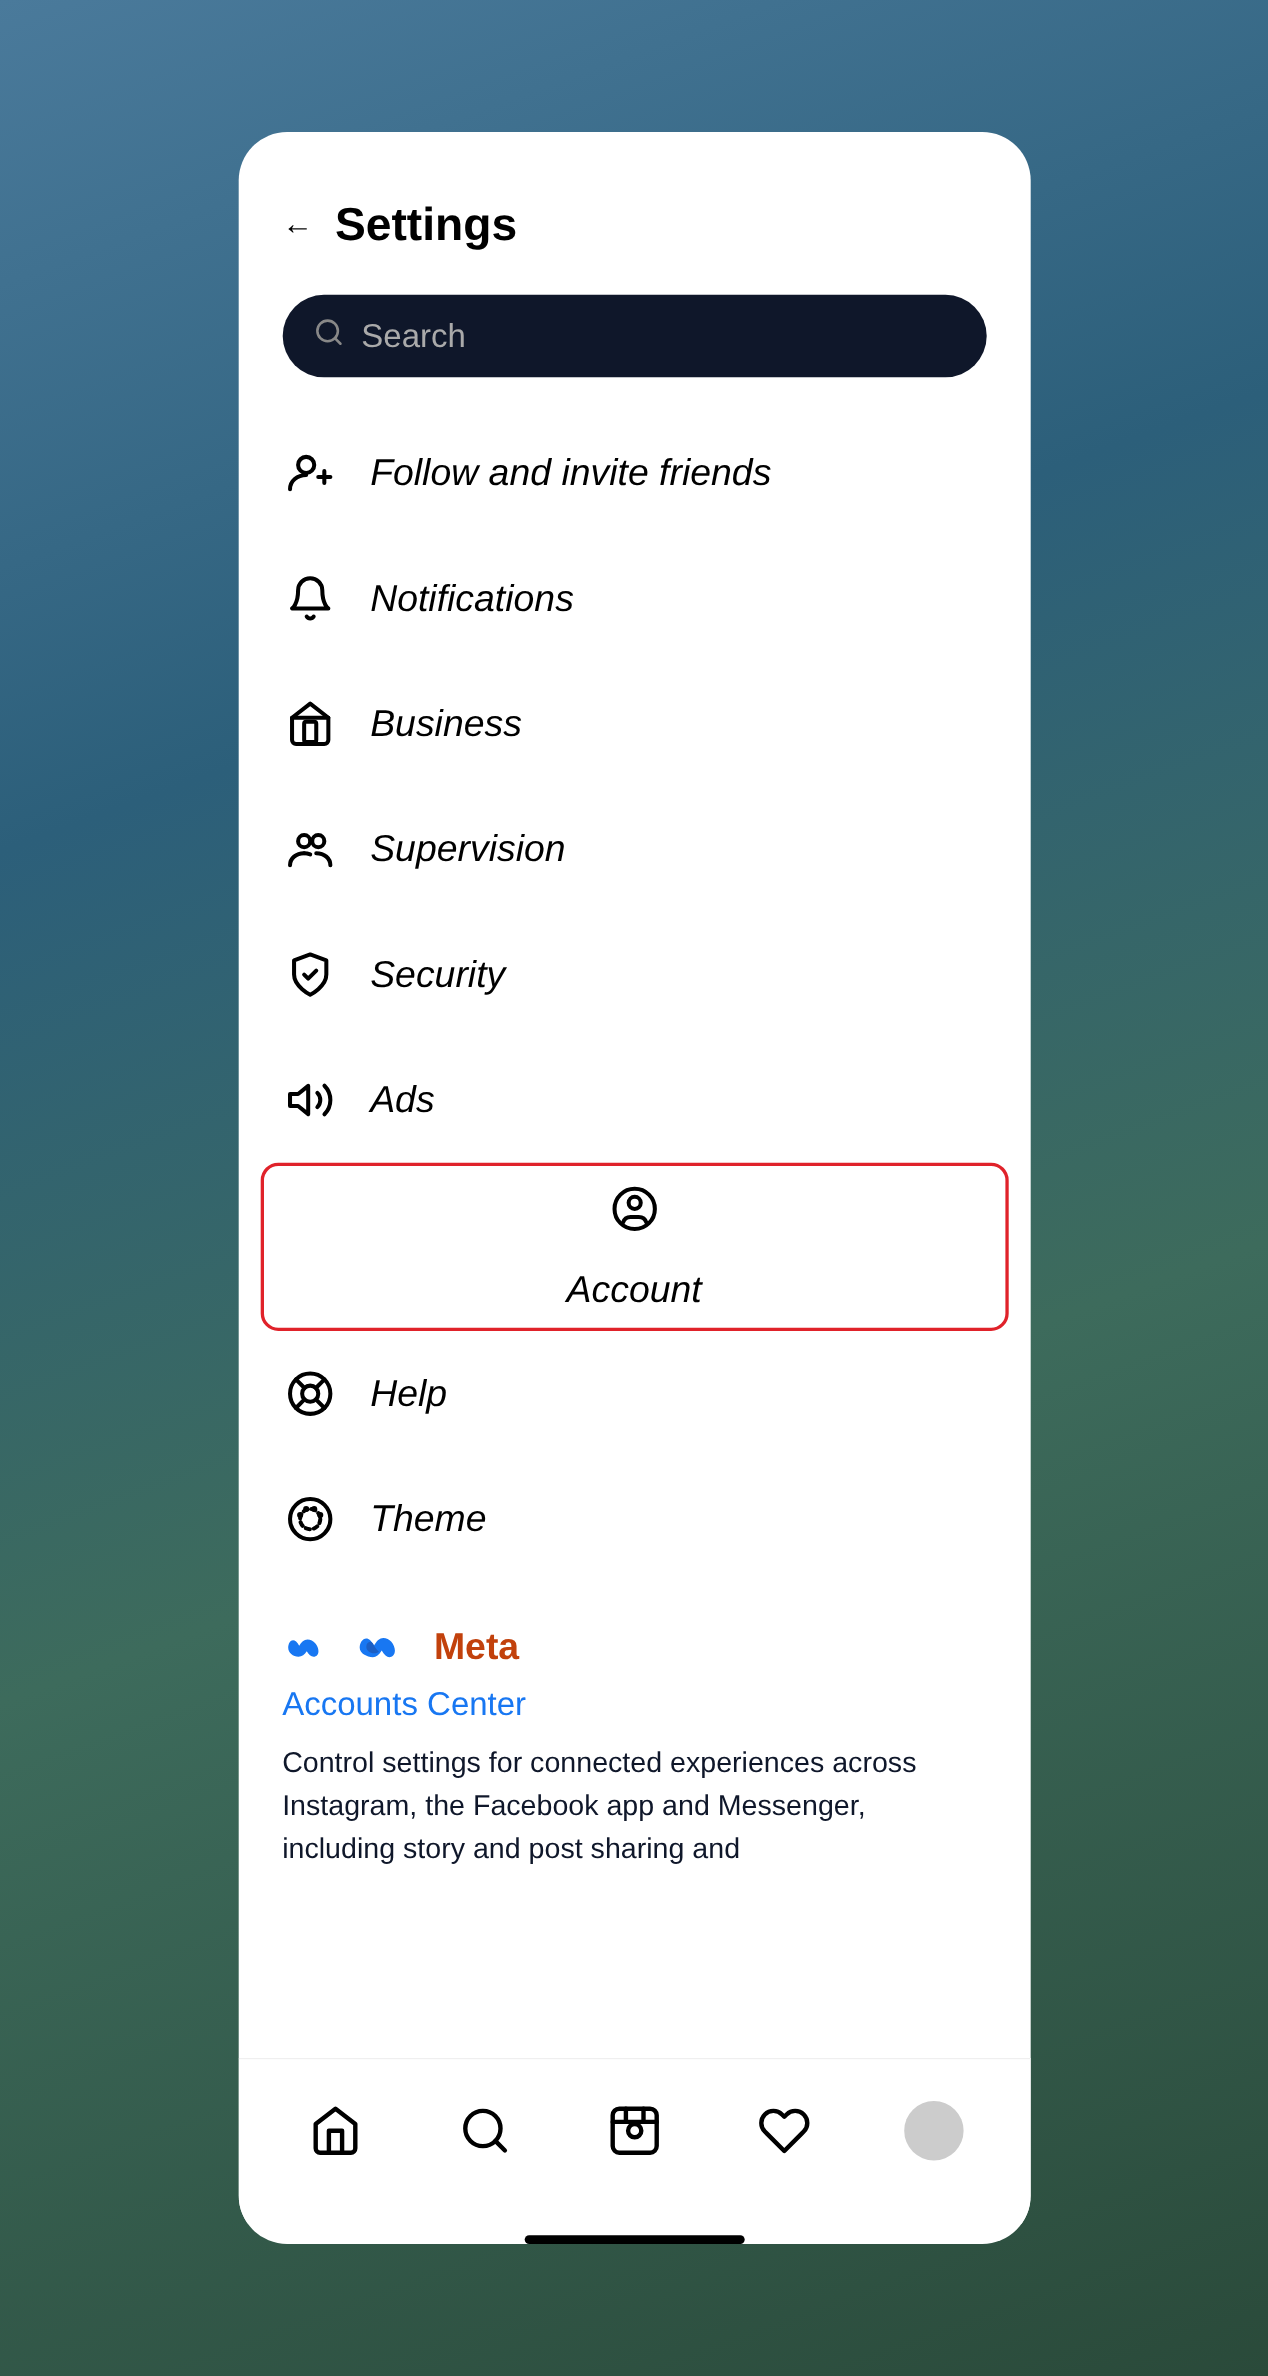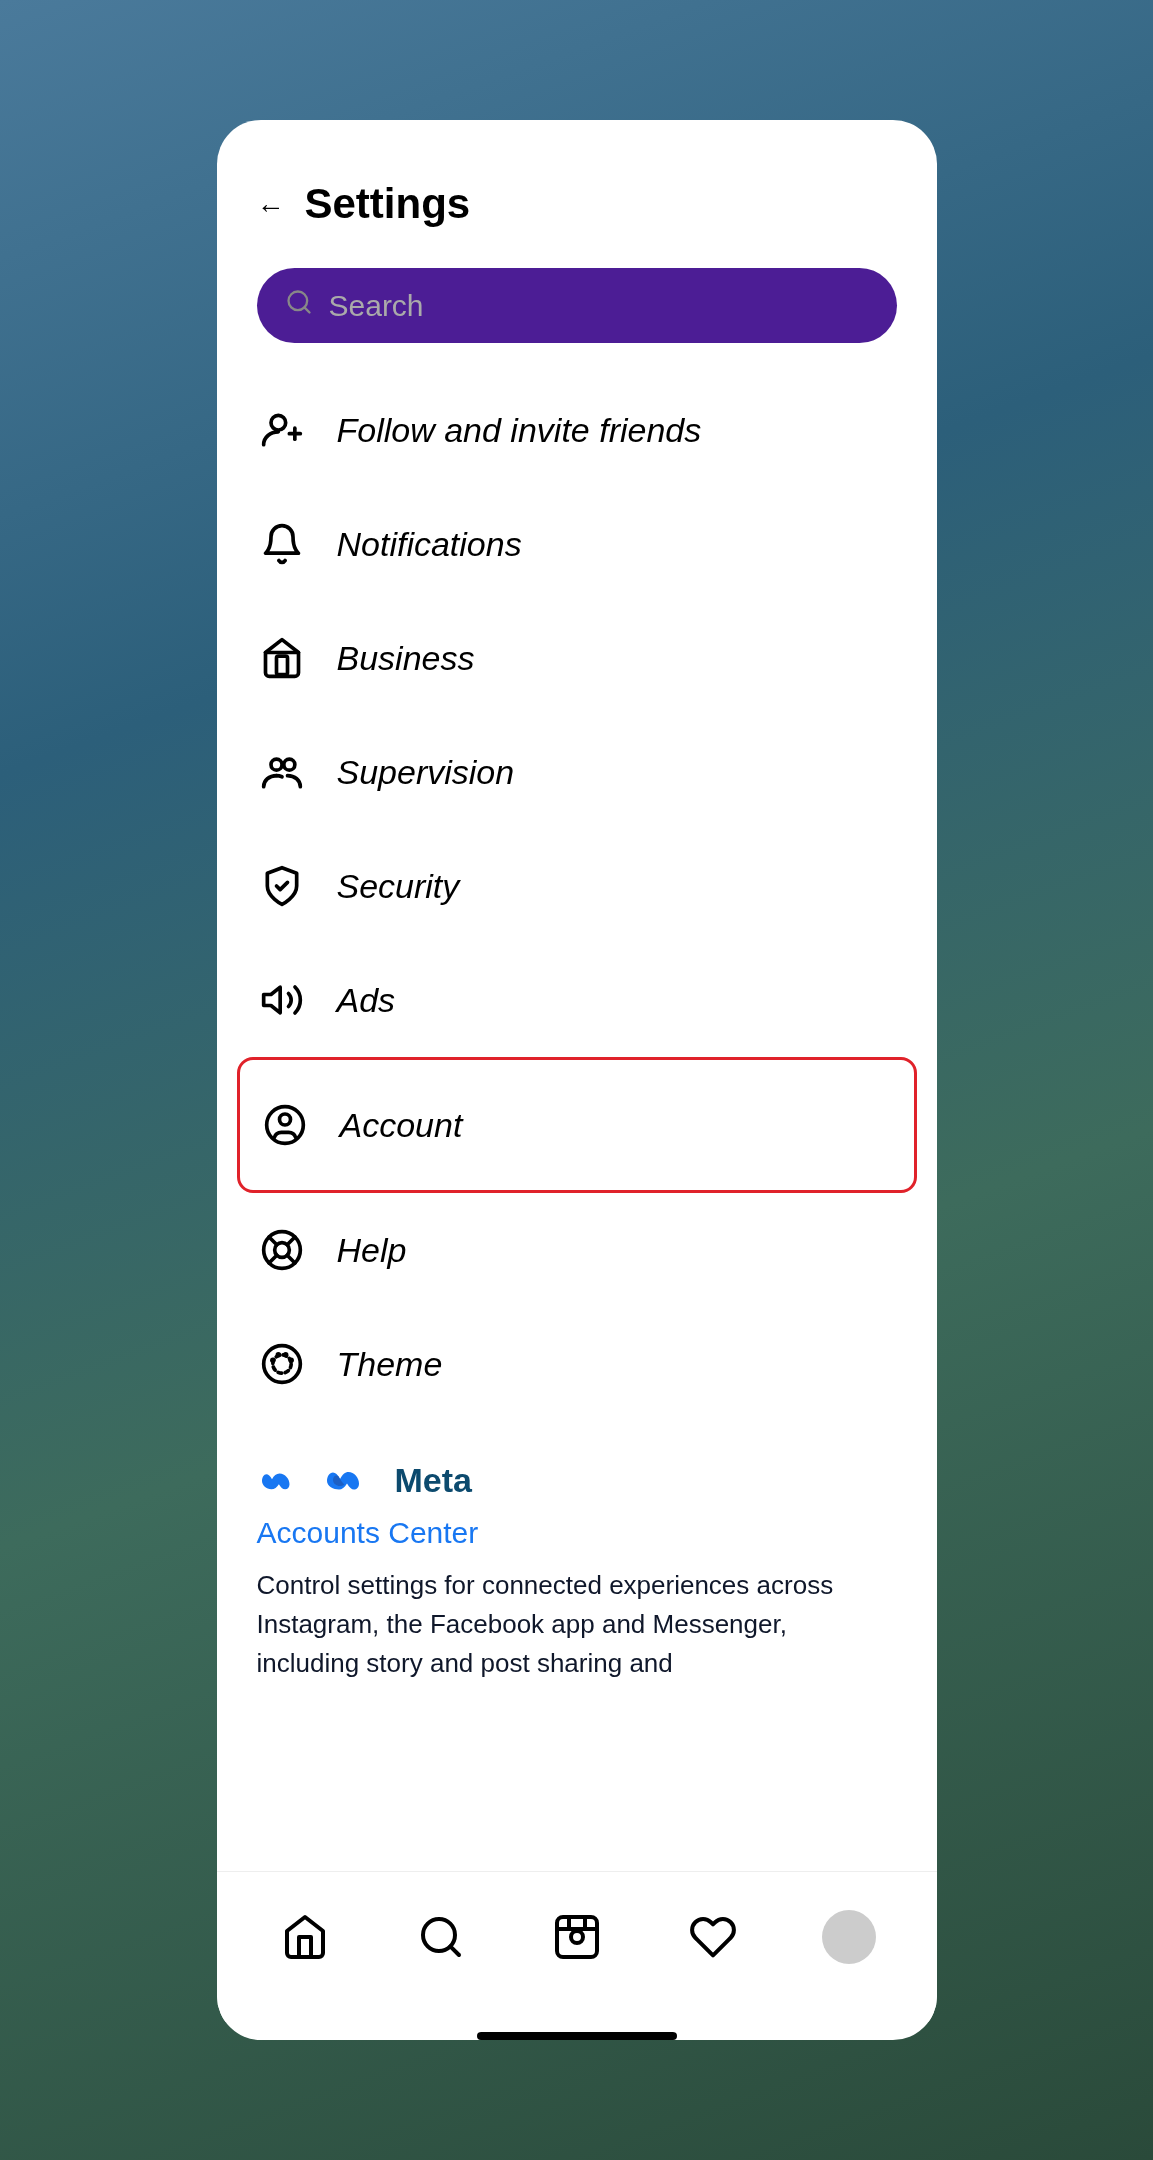--- a/index.html
+++ b/index.html
@@ -48,21 +48,21 @@
 
     .header-title {
       font-size: 42px;
       font-weight: 700;
       color: #000;
     }
 
     
     .search-bar {
       margin: 10px 40px 30px 40px;
-      background: #4c1d95;
+      background: #0f172a;
       border-radius: 50px;
       display: flex;
       align-items: center;
       padding: 20px 28px;
       gap: 16px;
     }
 
     .search-icon-wrap {
       color: #888;
       font-size: 26px;
@@ -85,22 +85,23 @@
       gap: 30px;
       padding: 32px 0;
       cursor: pointer;
       position: relative;
       font-style: italic;
     }
 
     .menu-item.highlighted {
       border: 3.5px solid #e0222a;
       border-radius: 16px;
-      padding: 40px 20px;
+      padding: 14px 20px;
       margin: 0 -20px;
+      flex-direction: column;
     }
 
     .menu-item-icon {
       width: 50px;
       height: 50px;
       display: flex;
       align-items: center;
       justify-content: center;
       flex-shrink: 0;
     }
@@ -134,21 +135,21 @@
     }
 
     .meta-logo-icon {
       width: 50px;
       height: 30px;
     }
 
     .meta-logo-text {
       font-size: 34px;
       font-weight: 600;
-      color: #0c4a6e;
+      color: #c2410c;
     }
 
     .accounts-center-link {
       font-size: 30px;
       color: #1877f2;
       margin-bottom: 16px;
       cursor: pointer;
     }
 
     .meta-description {

